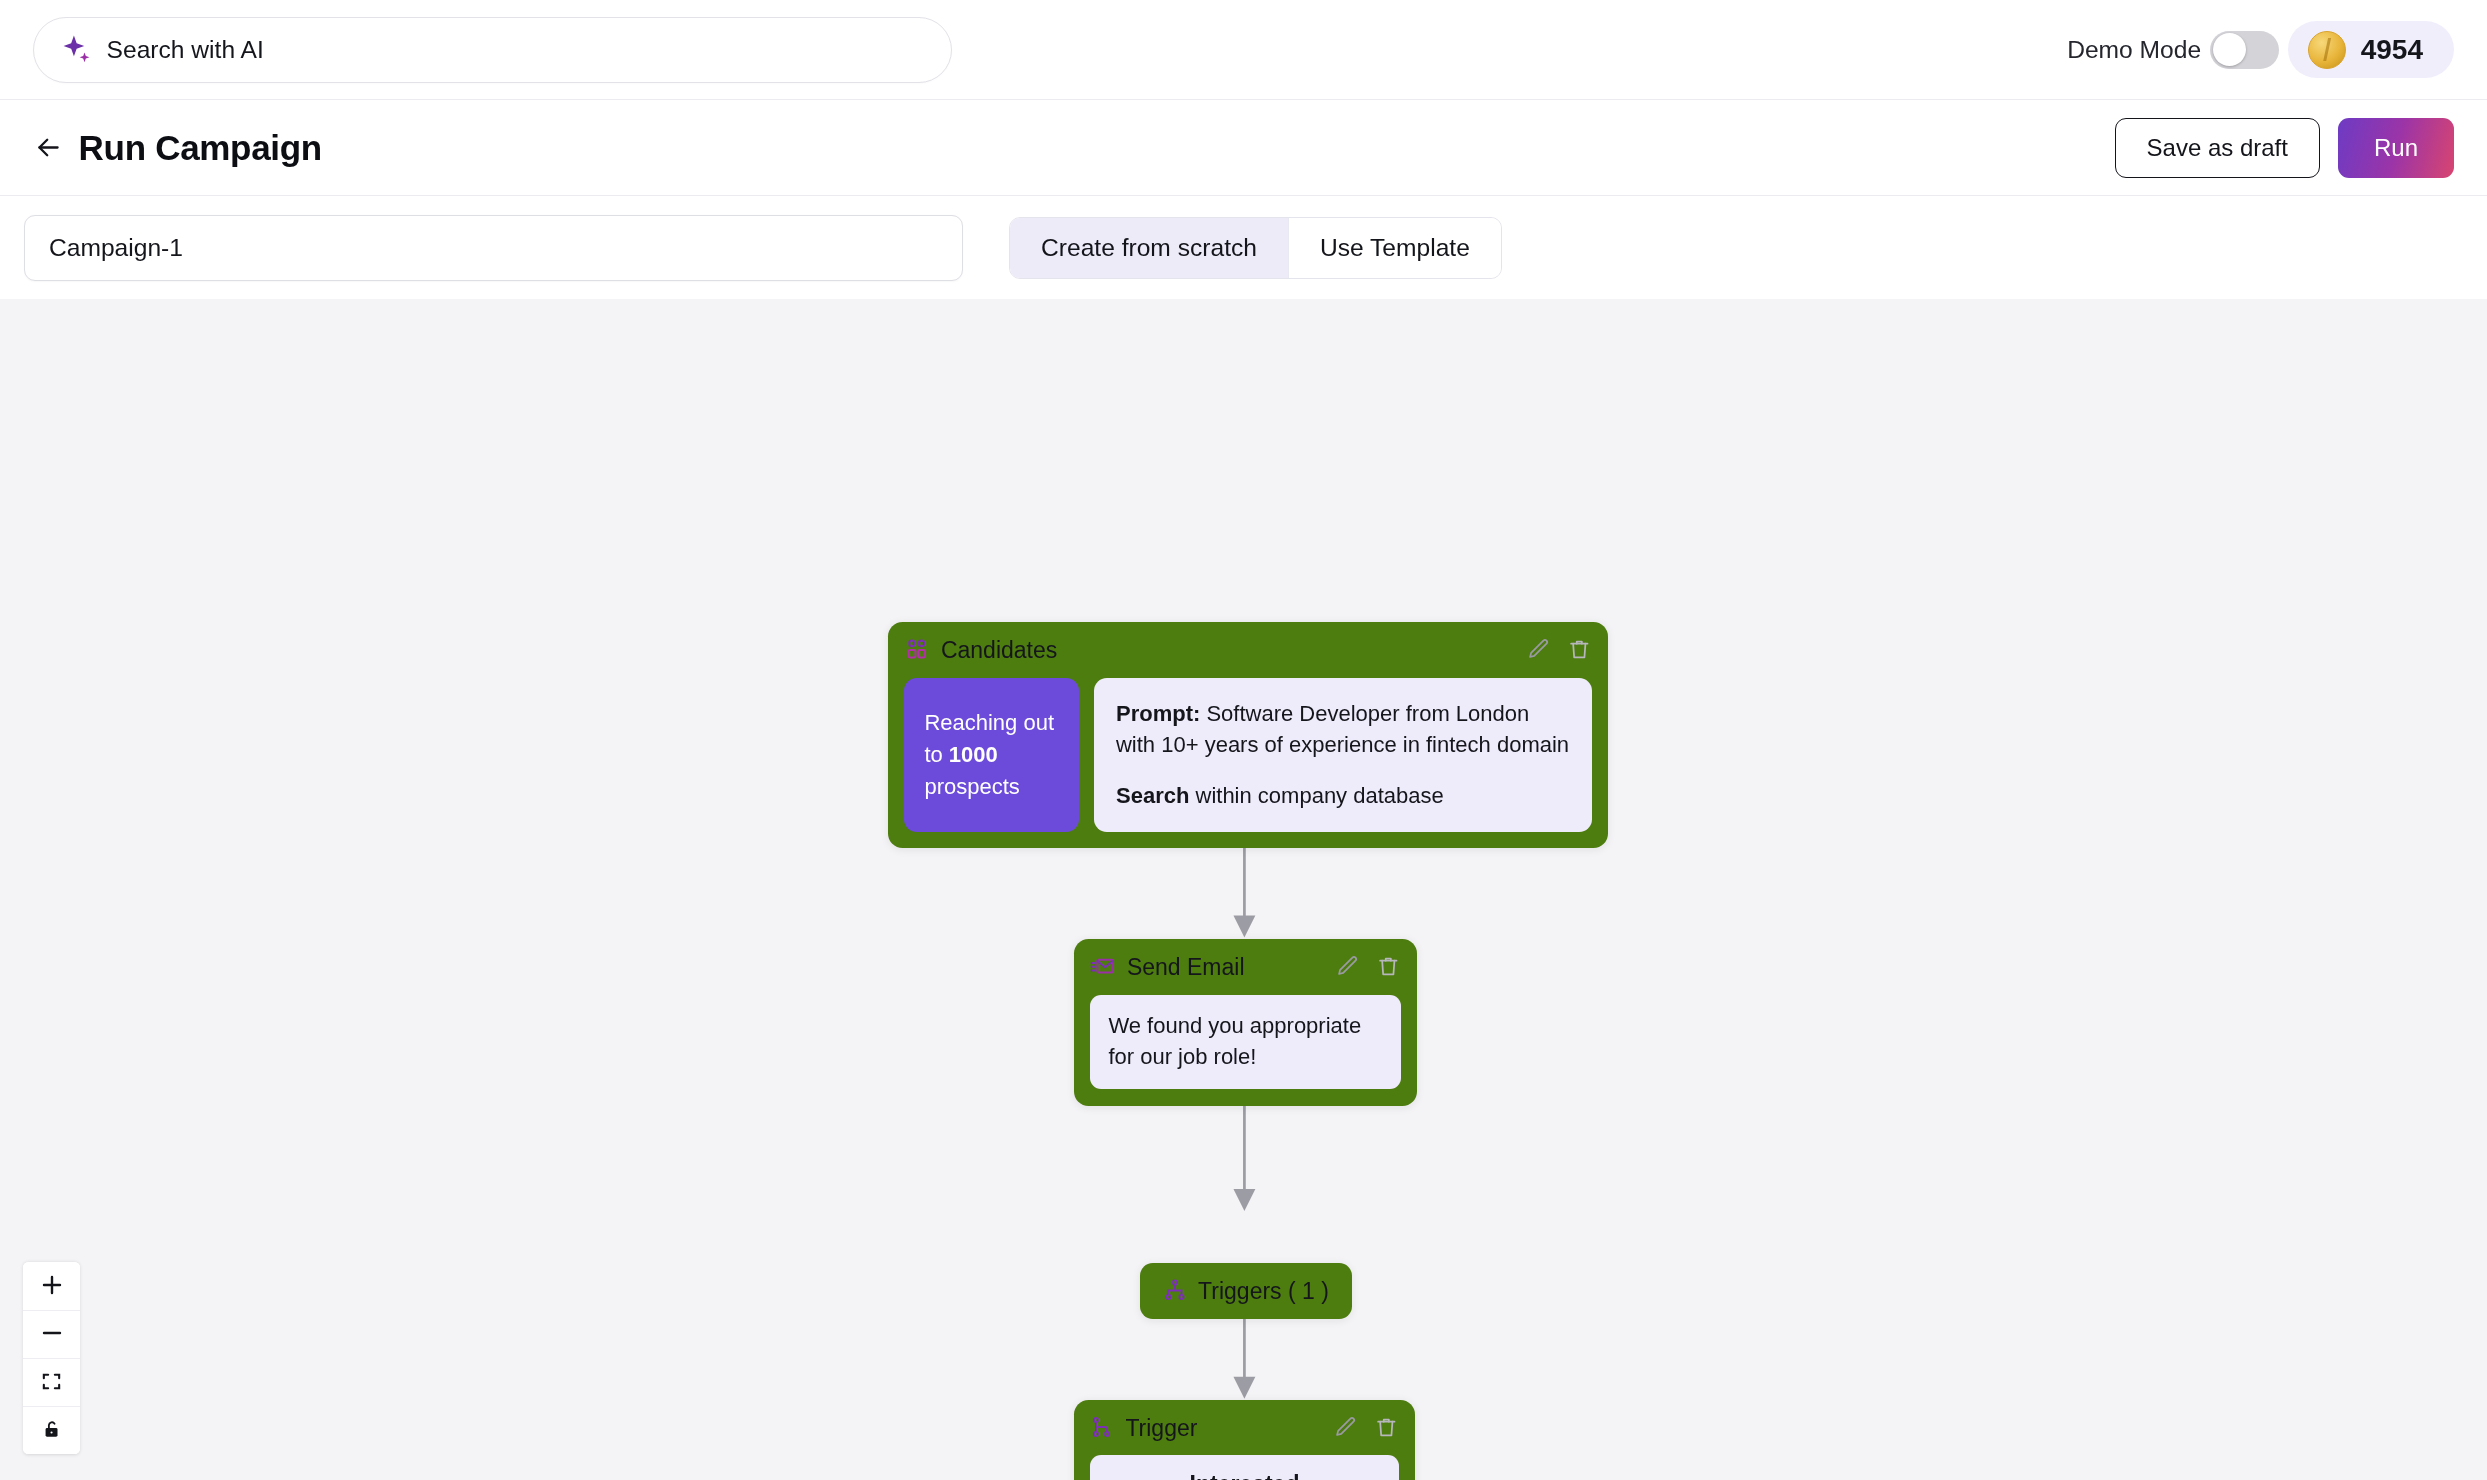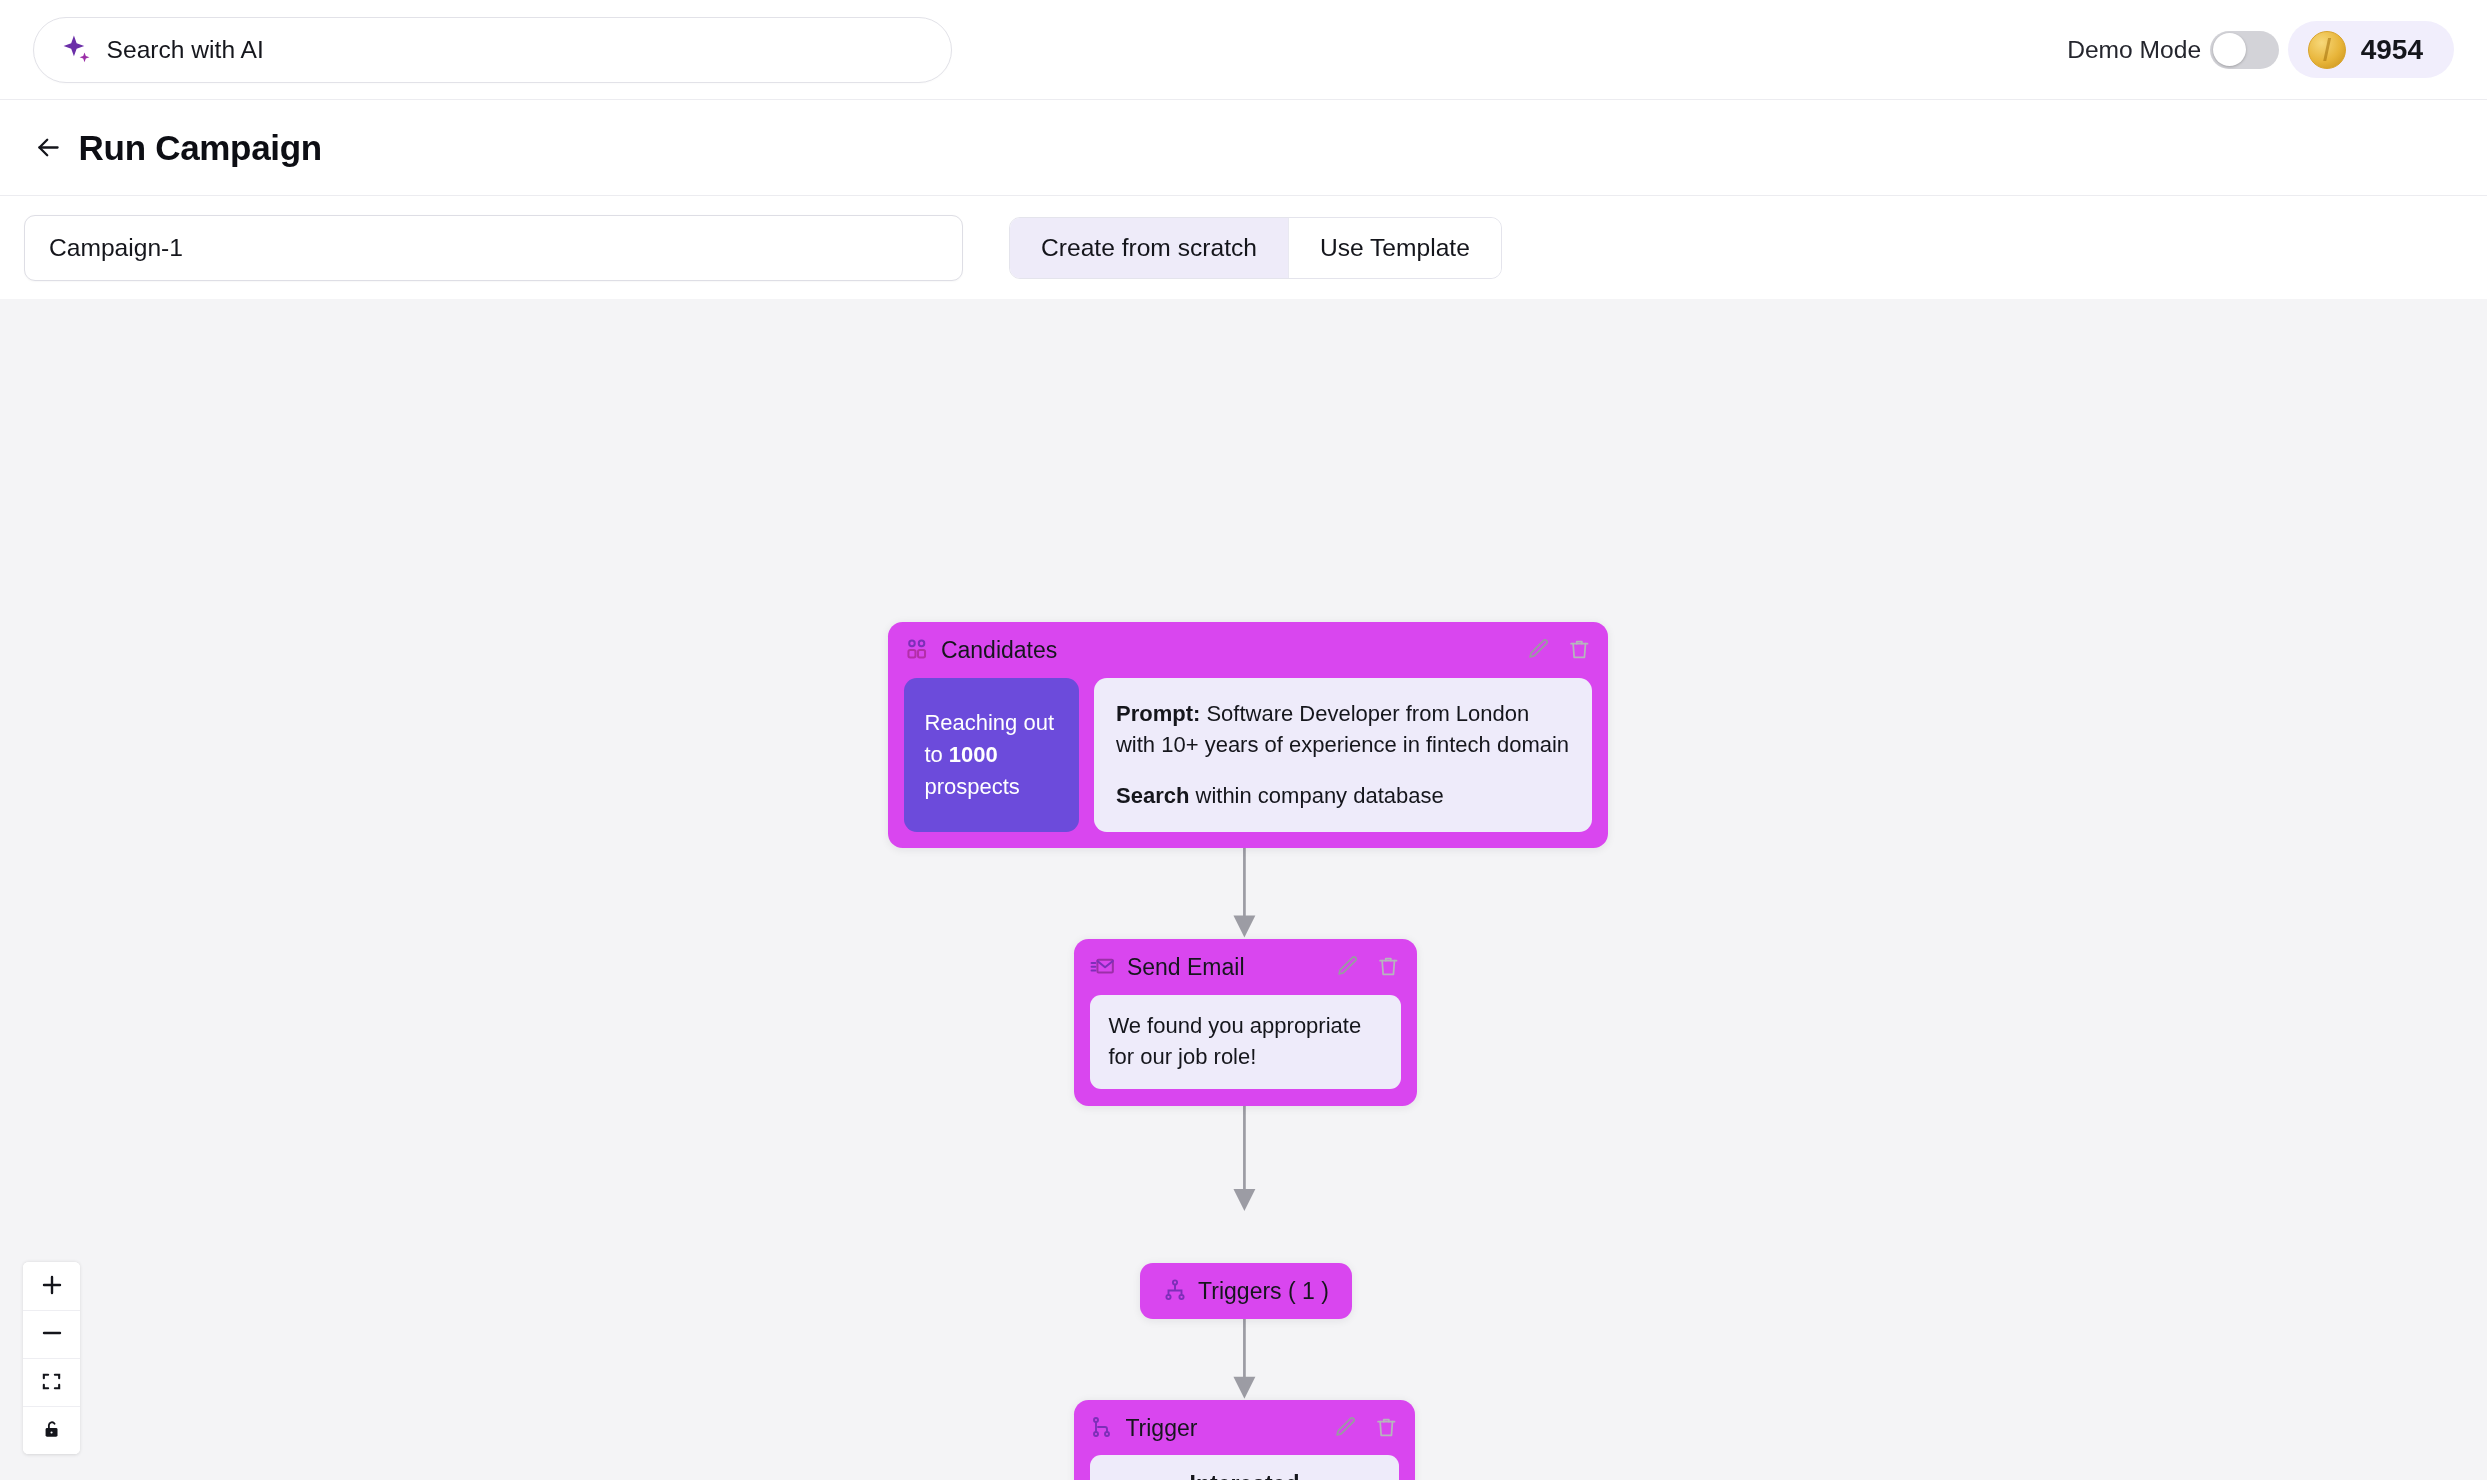--- a/index.html
+++ b/index.html
@@ -183,21 +183,21 @@
   }
   .flow-svg {
     position: absolute;
     left: 0; top: 0;
     width: 2487px; height: 1182px;
     pointer-events: none;
   }
 
   .node {
     position: absolute;
-    background: #d946ef;
+    background: #4d7c0f;
     border-radius: 14.6px;
     box-shadow: 0 1.8px 9px rgba(20,20,40,0.08);
     padding: 14.6px 16.4px 16.4px 16.4px;
   }
   .node-head {
     display: flex;
     align-items: center;
     gap: 11px;
     margin-bottom: 12.8px;
   }
@@ -337,20 +337,24 @@
 </div>
 
 <div class="header">
   <span class="back-arrow">
     <svg width="31" height="31" viewBox="0 0 24 24" fill="none" stroke="#14151b" stroke-width="1.8" stroke-linecap="round" stroke-linejoin="round">
       <path d="M19 12 H5"></path>
         <path d="M11 18 L5 12 L11 6"></path>
     </svg>
   </span>
   <span class="page-title">Run Campaign</span>
+  <div class="header-actions">
+    <button class="btn-draft">Save as draft</button>
+    <button class="btn-run">Run</button>
+  </div>
 </div>
 
 <div class="subheader">
   <input class="campaign-input" value="Campaign-1" style="">
   <div class="tabgroup">
     <button class="tab active">Create from scratch</button>
     <button class="tab">Use Template</button>
   </div>
 </div>
 

